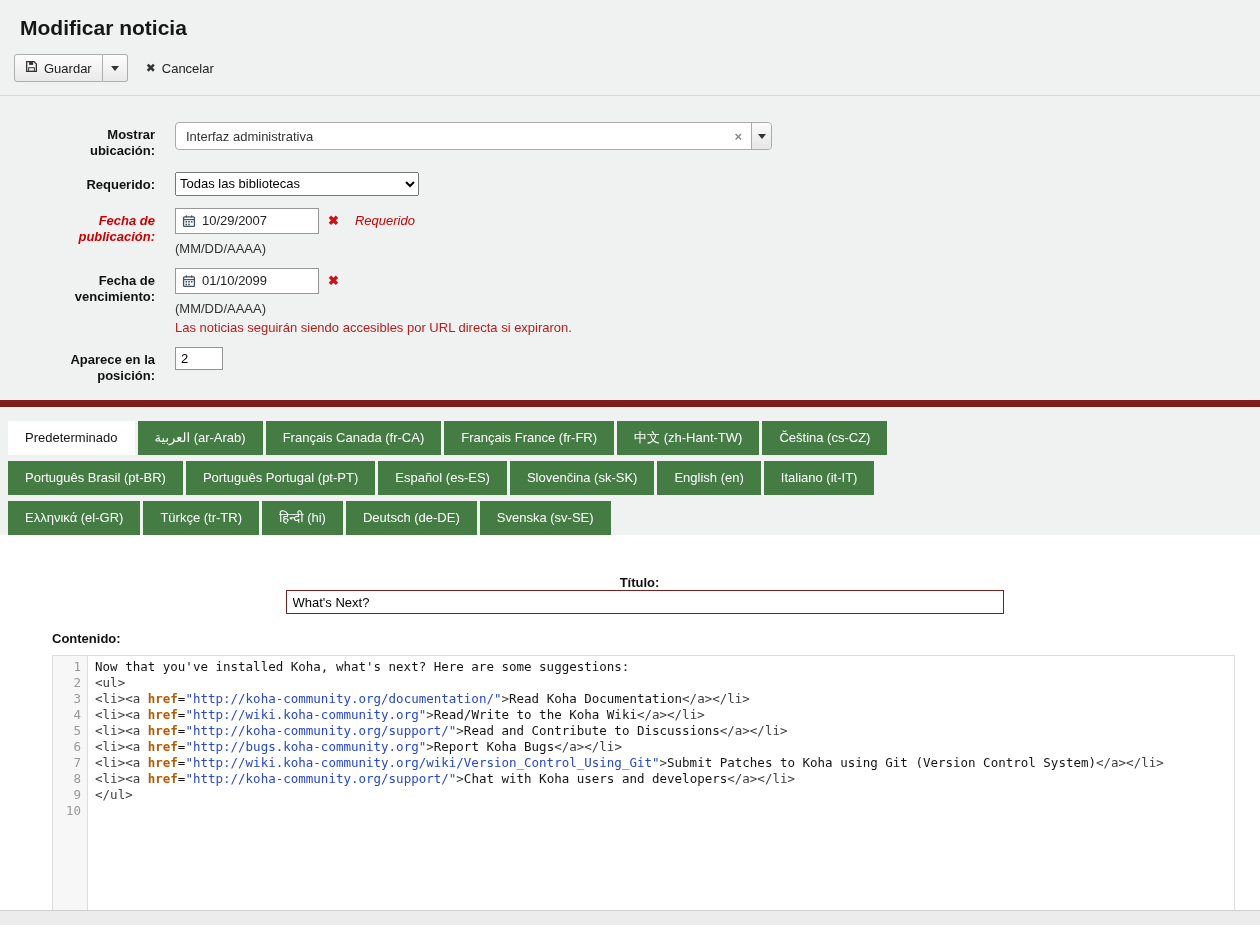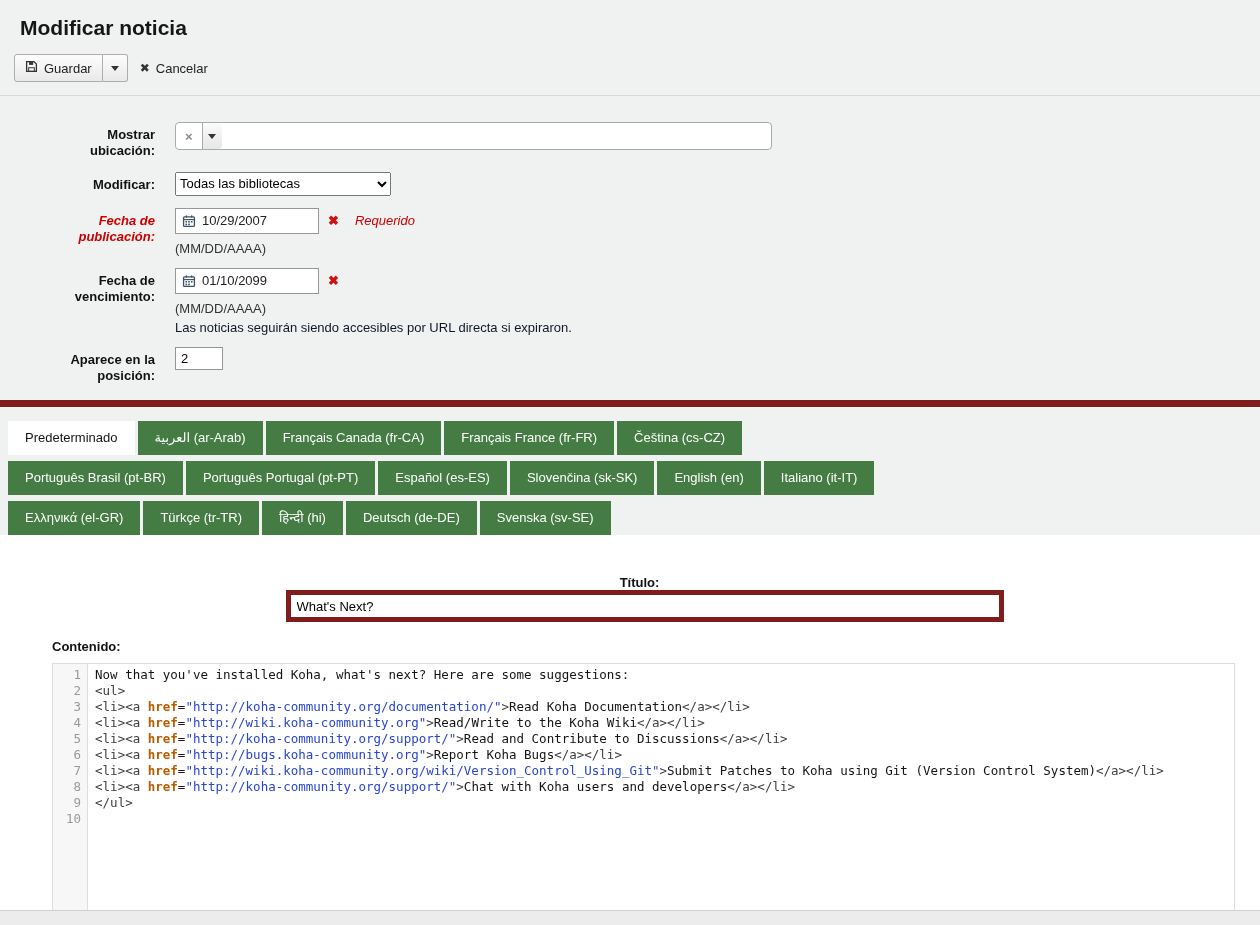--- a/index.html
+++ b/index.html
@@ -5,21 +5,21 @@
   * { box-sizing: border-box; }
   html,body { margin:0; padding:0; }
   body {
     width:1260px; height:925px; overflow:hidden; position:relative;
     background:#f0f1f1; color:#222;
     font-family:"Liberation Sans", sans-serif; font-size:13px;
   }
   .header { padding:12px 20px 0; }
   h1 { font-size:21px; margin:4px 0 14px; color:#161616; font-weight:bold; }
 
-  .toolbar { display:flex; align-items:center; gap:12px; padding:0 14px 13px; border-bottom:1px solid #d8d8d8; }
+  .toolbar { display:flex; align-items:center; gap:18px; padding:0 14px 13px; border-bottom:1px solid #d8d8d8; }
   .btn-group { display:inline-flex; }
   .btn {
     display:inline-flex; align-items:center; gap:6px; cursor:pointer;
     background:linear-gradient(#fdfdfd,#e9e9e9); border:1px solid #adadad;
     padding:5px 10px; font-size:13px; color:#222; font-family:inherit;
   }
   .btn-main { border-radius:3px 0 0 3px; }
   .btn-caret { border-left:0; border-radius:0 3px 3px 0; padding:5px 8px; }
   .caret { width:0; height:0; border-left:4px solid transparent; border-right:4px solid transparent; border-top:5px solid #333; display:inline-block; }
   .cancel-link { display:inline-flex; align-items:center; gap:6px; color:#222; cursor:pointer; }
@@ -30,43 +30,43 @@
   .flabel { width:105px; flex:none; text-align:right; font-weight:bold; padding-top:5px; line-height:1.25; color:#111; }
   .flabel.required { color:#c00; font-style:italic; }
   .fval { margin-left:20px; }
 
   .select2 { width:597px; height:28px; border:1px solid #aaa; border-radius:4px; background:#fff; display:flex; align-items:center; cursor:pointer; }
   .s2-text { flex:1; padding-left:10px; color:#333; }
   .s2-clear { color:#888; font-weight:bold; padding:0 9px; font-size:13px; cursor:pointer; }
   .s2-arrow { width:20px; align-self:stretch; border-left:1px solid #aaa; border-radius:0 4px 4px 0;
     background:linear-gradient(#fbfbfb,#e6e6e6); display:flex; align-items:center; justify-content:center; cursor:pointer; }
 
-  select.lib { width:216px; height:24px; font-family:inherit; font-size:13px; }
+  select.lib { width:244px; height:24px; font-family:inherit; font-size:13px; }
 
   .dategroup { display:inline-flex; height:26px; border:1px solid #979797; background:#fff; }
   .cal-btn { border:none; background:#fff; padding:0 4px 0 6px; display:flex; align-items:center; cursor:pointer; height:100%; }
   .date-input { border:none; outline:none; width:118px; font-size:13px; font-family:inherit; padding:0 2px; color:#222; }
   .clear-date { color:#cb1111; font-size:13px; margin-left:9px; cursor:pointer; font-weight:bold; align-self:center; }
   .daterow { display:flex; align-items:center; }
   .required-note { color:#c00; font-style:italic; margin-left:16px; }
   .hint { margin-top:7px; color:#333; }
-  .note { margin-top:4px; color:#0f172a; }
+  .note { margin-top:4px; color:#b91c1c; }
 
   .pos-input { width:48px; height:23px; border:1px solid #949494; font-size:13px; padding:0 5px; font-family:inherit; }
 
   .tabs-section { border-top:7px solid #7f1d1d; margin-top:16px; padding:14px 20px 0 8px; }
   .lang-tabs { display:flex; flex-wrap:wrap; gap:3px; max-width:1160px; }
   .lang-tab { background:#447c44; color:#fff; padding:9px 17px; font-size:13px; cursor:pointer; line-height:16px; white-space:nowrap; }
   .lang-tab.active { background:#fff; color:#141414; }
   .tab-break { flex-basis:100%; height:0; }
 
   .tab-content { background:#fff; padding:40px 23px 70px 52px; min-height:432px; }
   .title-row { display:flex; align-items:center; margin-bottom:17px;flex-direction:column; }
   .title-row label { font-weight:bold; margin-right:10px; color:#111; }
-  .title-input { width:718px; height:23px; border:5px solid #7f1d1d; font-size:13px; padding:11px 6px; font-family:inherit; }
+  .title-input { width:718px; height:23px; border:1px solid #7f1d1d; font-size:13px; padding:11px 6px; font-family:inherit; }
   .content-label { font-weight:bold; display:block; margin-bottom:9px; color:#111; }
 
   .editor {
     width:1183px; height:297px; border:1px solid #ddd; background:#fff; display:flex; position:relative;
     font-family:"DejaVu Sans Mono","Liberation Mono",monospace; font-size:12.5px; line-height:16px;
   }
   .gutter { background:#f7f7f7; border-right:1px solid #ddd; color:#999; text-align:right; padding:3px 6px 0 13px; flex:none; }
   .codearea { flex:1; padding:3px 0 8px 7px; overflow:hidden; }
   .code-line { white-space:pre; }
   .tok-plain { color:#141414; }
@@ -109,30 +109,31 @@
     <span>Cancelar</span>
   </a>
 </div>
 
 <div class="form">
 
   <div class="form-row">
     <div class="flabel">Mostrar ubicación:</div>
     <div class="fval">
       <div class="select2">
+        <span class="s2-text">Interfaz administrativa</span>
         <span class="s2-clear">×</span>
         <span class="s2-arrow">
           <span class="caret"></span>
         </span>
       </div>
     </div>
   </div>
 
   <div class="form-row">
-    <div class="flabel">Modificar:</div>
+    <div class="flabel">Requerido:</div>
     <div class="fval">
       <select class="lib">
         <option>Todas las bibliotecas</option>
       </select>
     </div>
   </div>
 
   <div class="form-row">
     <div class="flabel required">Fecha de publicación:</div>
     <div class="fval">
@@ -195,20 +196,21 @@
   </div>
 
 </div>
 
 <div class="tabs-section">
   <div class="lang-tabs">
       <div class="lang-tab active">Predeterminado</div>
       <div class="lang-tab">العربية (ar-Arab)</div>
       <div class="lang-tab">Français Canada (fr-CA)</div>
       <div class="lang-tab">Français France (fr-FR)</div>
+      <div class="lang-tab">中文 (zh-Hant-TW)</div>
       <div class="lang-tab">Čeština (cs-CZ)</div>
       <div class="tab-break"></div>
       <div class="lang-tab">Português Brasil (pt-BR)</div>
       <div class="lang-tab">Português Portugal (pt-PT)</div>
       <div class="lang-tab">Español (es-ES)</div>
       <div class="lang-tab">Slovenčina (sk-SK)</div>
       <div class="lang-tab">English (en)</div>
       <div class="lang-tab">Italiano (it-IT)</div>
       <div class="tab-break"></div>
       <div class="lang-tab">Ελληνικά (el-GR)</div>

